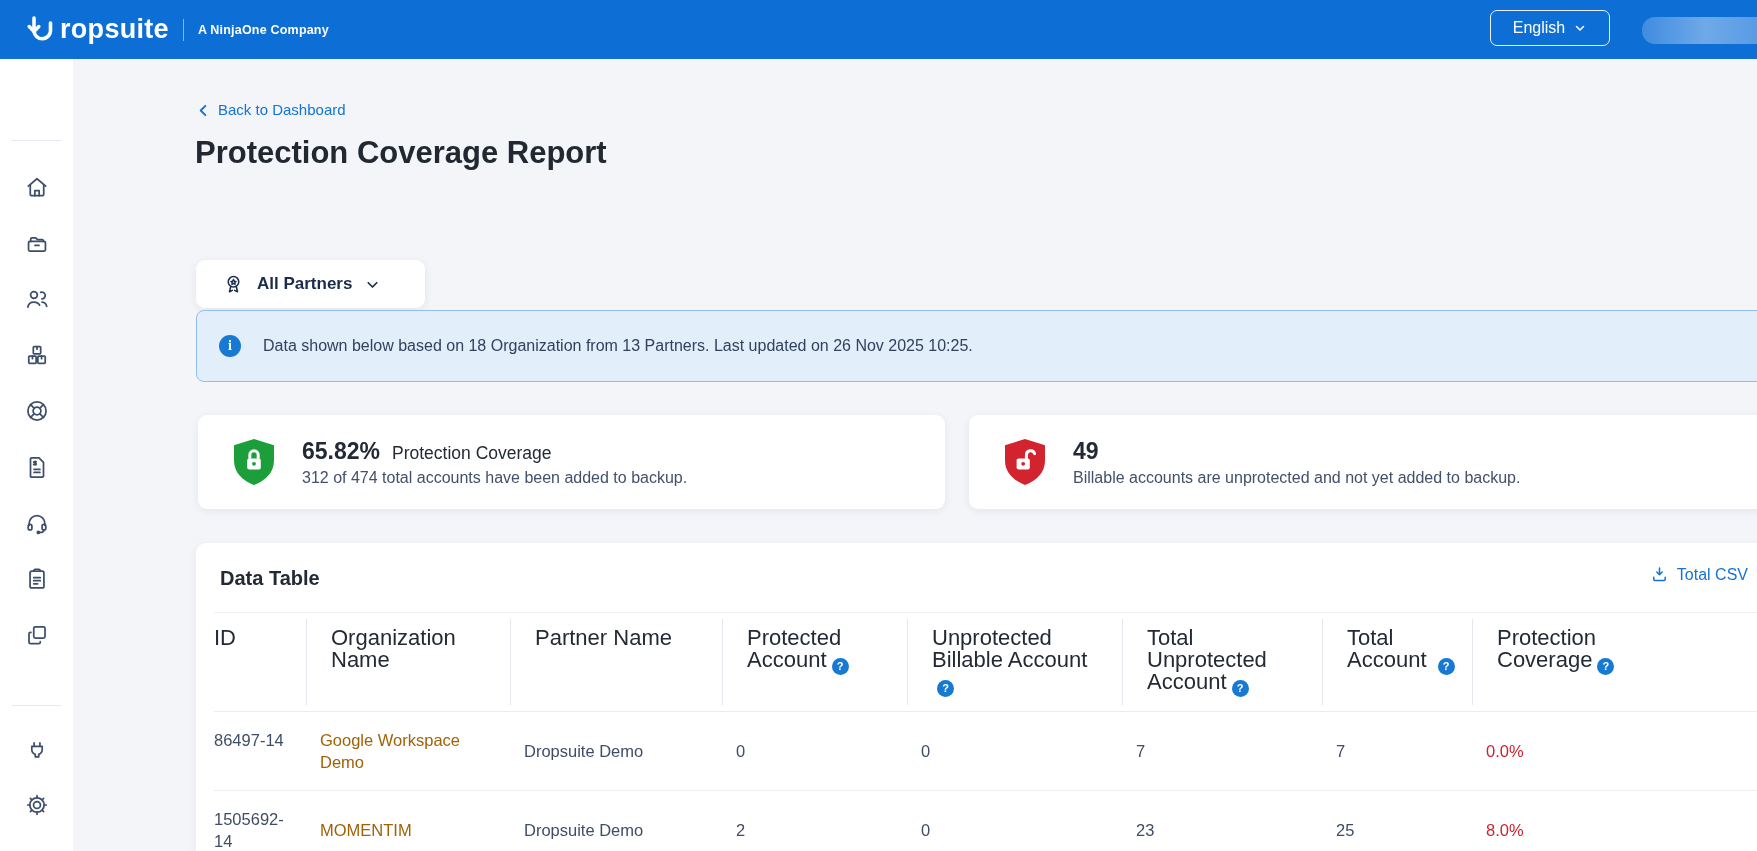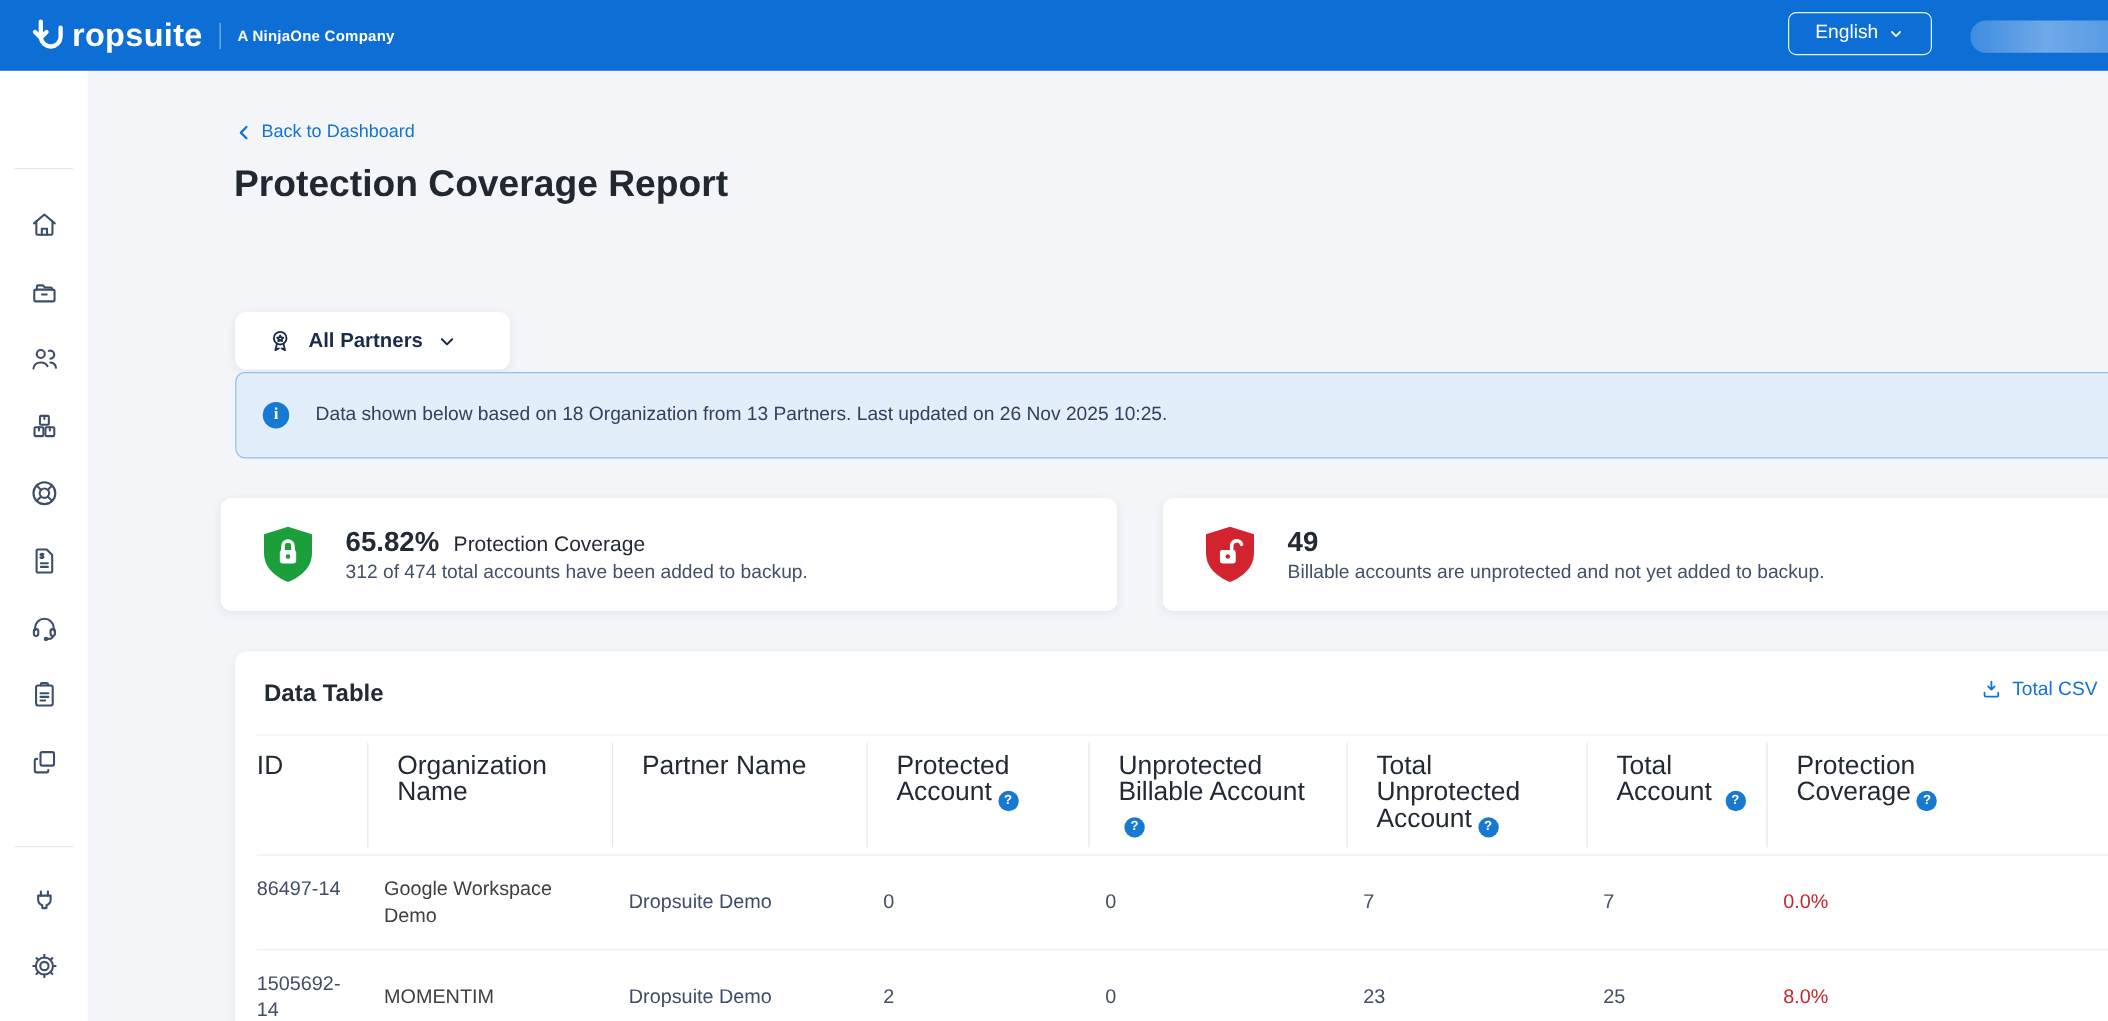--- a/index.html
+++ b/index.html
@@ -43,21 +43,21 @@
                  background:#E3EEFB; border:1.5px solid #8FBFEE; border-radius:8px;
                  display:flex; align-items:center; padding:0 22px; gap:22px; }
   .info-badge { width:22px; height:22px; border-radius:50%; background:#1779D2; flex:0 0 auto;
                 display:flex; align-items:center; justify-content:center; }
   .info-badge::after { content:"i"; color:#fff; font-size:14px; font-weight:bold; font-family:"Liberation Serif",serif; }
   .info-text { font-size:16px; color:#31415E; }
 
   
   .card { position:absolute; top:356px; height:94px; background:#fff; border-radius:9px;
           box-shadow:0 2px 8px rgba(23,43,77,.07); display:flex; align-items:center; padding:0 32px; gap:24px; }
-  .card-1 { left:111px; width:747px; }
+  .card-1 { left:125px; width:747px; }
   .card-2 { left:896px; width:880px; }
   .card-body { display:flex; flex-direction:column; gap:4px; }
   .card-line1 { display:flex; align-items:baseline; gap:12px; }
   .card-value { font-size:23px; font-weight:bold; color:#232A35; }
   .card-label { font-size:17.5px; color:#232A35; }
   .card-desc { font-size:16px; color:#42506A; }
 
   
   .table-card { position:absolute; left:123px; top:484px; width:1600px; height:420px;
                 background:#fff; border-radius:10px 10px 0 0; box-shadow:0 2px 8px rgba(23,43,77,.06);
@@ -72,21 +72,21 @@
   .th + .th { padding-left:25px; }
   .th + .th::before { content:""; position:absolute; left:0; top:6px; bottom:6px; width:1px; background:#E3E7ED; }
   .help-badge { display:inline-flex; width:17px; height:17px; border-radius:50%; background:#1779D2;
                 align-items:center; justify-content:center; vertical-align:-3px; margin-left:5px; cursor:pointer; }
   .help-badge::after { content:"?"; color:#fff; font-size:11px; font-weight:bold; }
 
   .trow { border-bottom:1px solid #EAEDF2; }
   .td { padding:17px 14px 17px 0; font-size:16.5px; color:#3F4D66; line-height:22px; display:flex; align-items:center; }
   .td + .td { padding-left:14px; }
   .td.wrap { display:block; word-break:break-word; }
-  .org-link { color:#404040; cursor:pointer; }
+  .org-link { color:#a16207; cursor:pointer; }
   .pct { color:#C9242F; }
 
   svg { display:block; }
 </style>
 </head>
 <body>
 
 <div class="topbar">
   <div class="brand">
     <span class="brand-mark">

